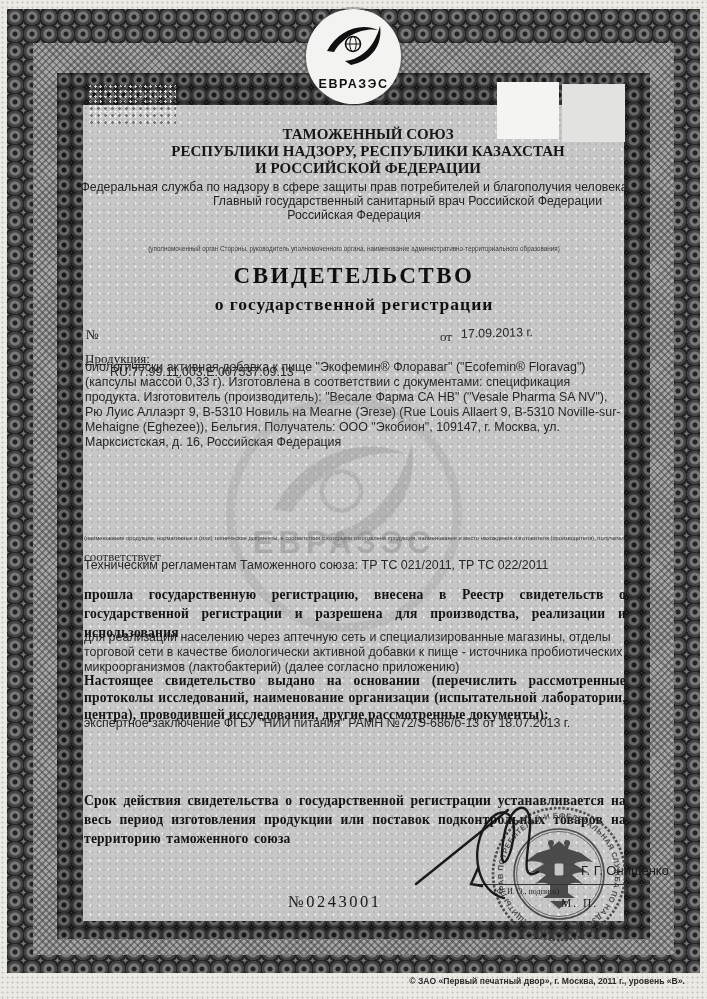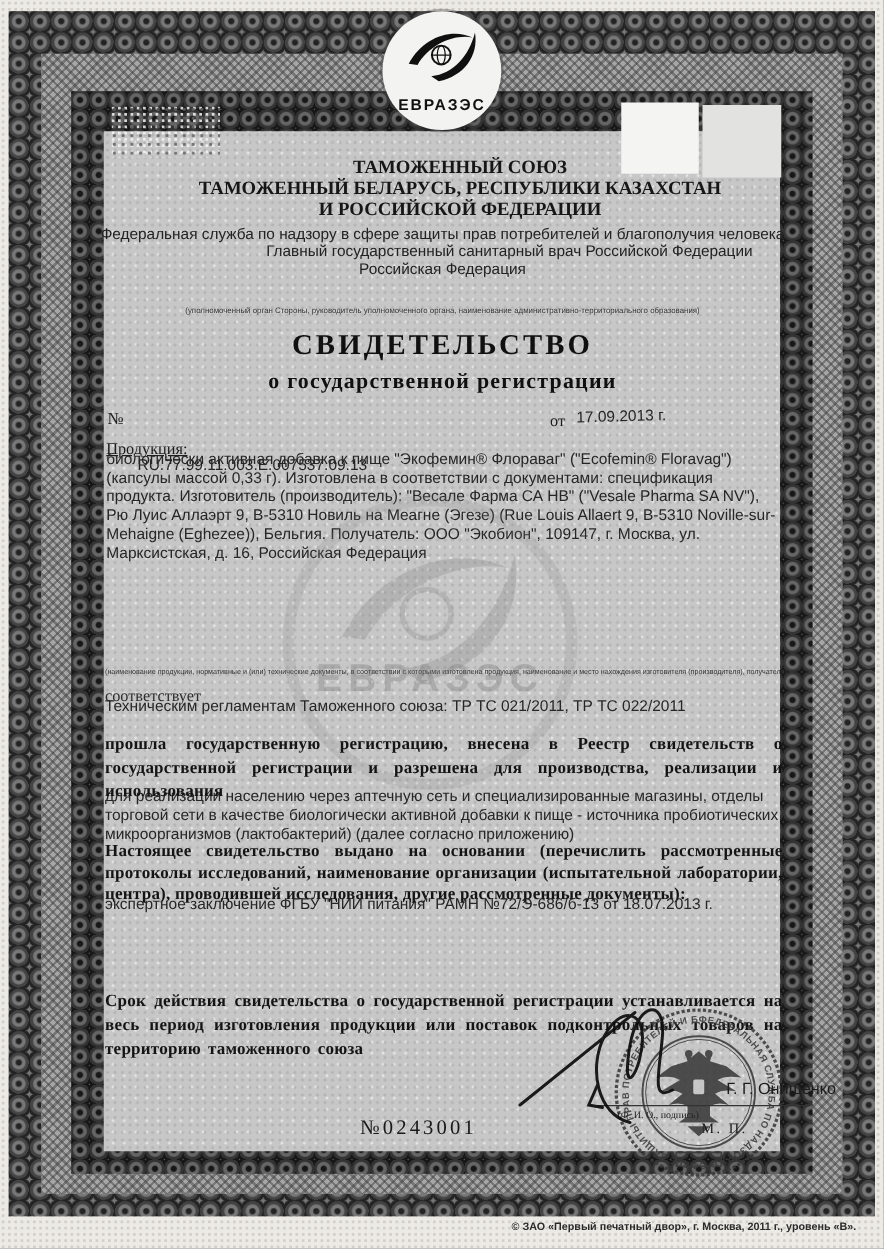--- a/index.html
+++ b/index.html
@@ -88,21 +88,21 @@
       <path d="M4,30 C15,9 38,1 55,9 C40,6 20,15 11,31 Z" fill="#101010"></path>
       <path d="M22,40 C40,38 52,24 57,5 C60,24 48,40 28,44 Z" fill="#101010"></path>
       <circle cx="30" cy="23" r="7.5" fill="none" stroke="#101010" stroke-width="1.6"></circle>
       <ellipse cx="30" cy="23" rx="3.2" ry="7.5" fill="none" stroke="#101010" stroke-width="1"></ellipse>
       <line x1="22.5" y1="23" x2="37.5" y2="23" stroke="#101010" stroke-width="1"></line>
     </svg>
     <div class="logo-label">ЕВРАЗЭС</div>
   </div>
 
   <div class="abs ctr hdr-b" style="left:84px;top:126px;width:540px;">ТАМОЖЕННЫЙ СОЮЗ</div>
-  <div class="abs ctr hdr-b" style="left:84px;top:143px;width:540px;">ТАМОЖЕННЫЙ БЕЛАРУСЬ, РЕСПУБЛИКИ КАЗАХСТАН</div>
+  <div class="abs ctr hdr-b" style="left:84px;top:143px;width:540px;">РЕСПУБЛИКИ НАДЗОРУ, РЕСПУБЛИКИ КАЗАХСТАН</div>
   <div class="abs ctr hdr-b" style="left:84px;top:160px;width:540px;">И РОССИЙСКОЙ ФЕДЕРАЦИИ</div>
   <div class="abs ctr hdr-s" style="left:74px;top:180px;width:560px;">Федеральная служба по надзору в сфере защиты прав потребителей и благополучия человека</div>
   <div class="abs ctr hdr-s" style="left:84px;top:194px;width:647px;">Главный государственный санитарный врач Российской Федерации</div>
   <div class="abs ctr hdr-s" style="left:84px;top:208px;width:540px;">Российская Федерация</div>
   <div class="abs ctr tiny" style="left:84px;top:245px;width:540px;">(уполномоченный орган Стороны, руководитель уполномоченного органа, наименование административно-территориального образования)</div>
 
   <div class="abs ctr ser" style="left:84px;top:263px;width:540px;font-size:23px;font-weight:bold;letter-spacing:2.5px;color:#101010;">СВИДЕТЕЛЬСТВО</div>
   <div class="abs ctr ser" style="left:84px;top:294px;width:540px;font-size:17.5px;font-weight:bold;letter-spacing:1px;color:#101010;">о государственной регистрации</div>
 
   <div class="abs ser" style="left:86px;top:327px;font-size:13.5px;">№</div>

